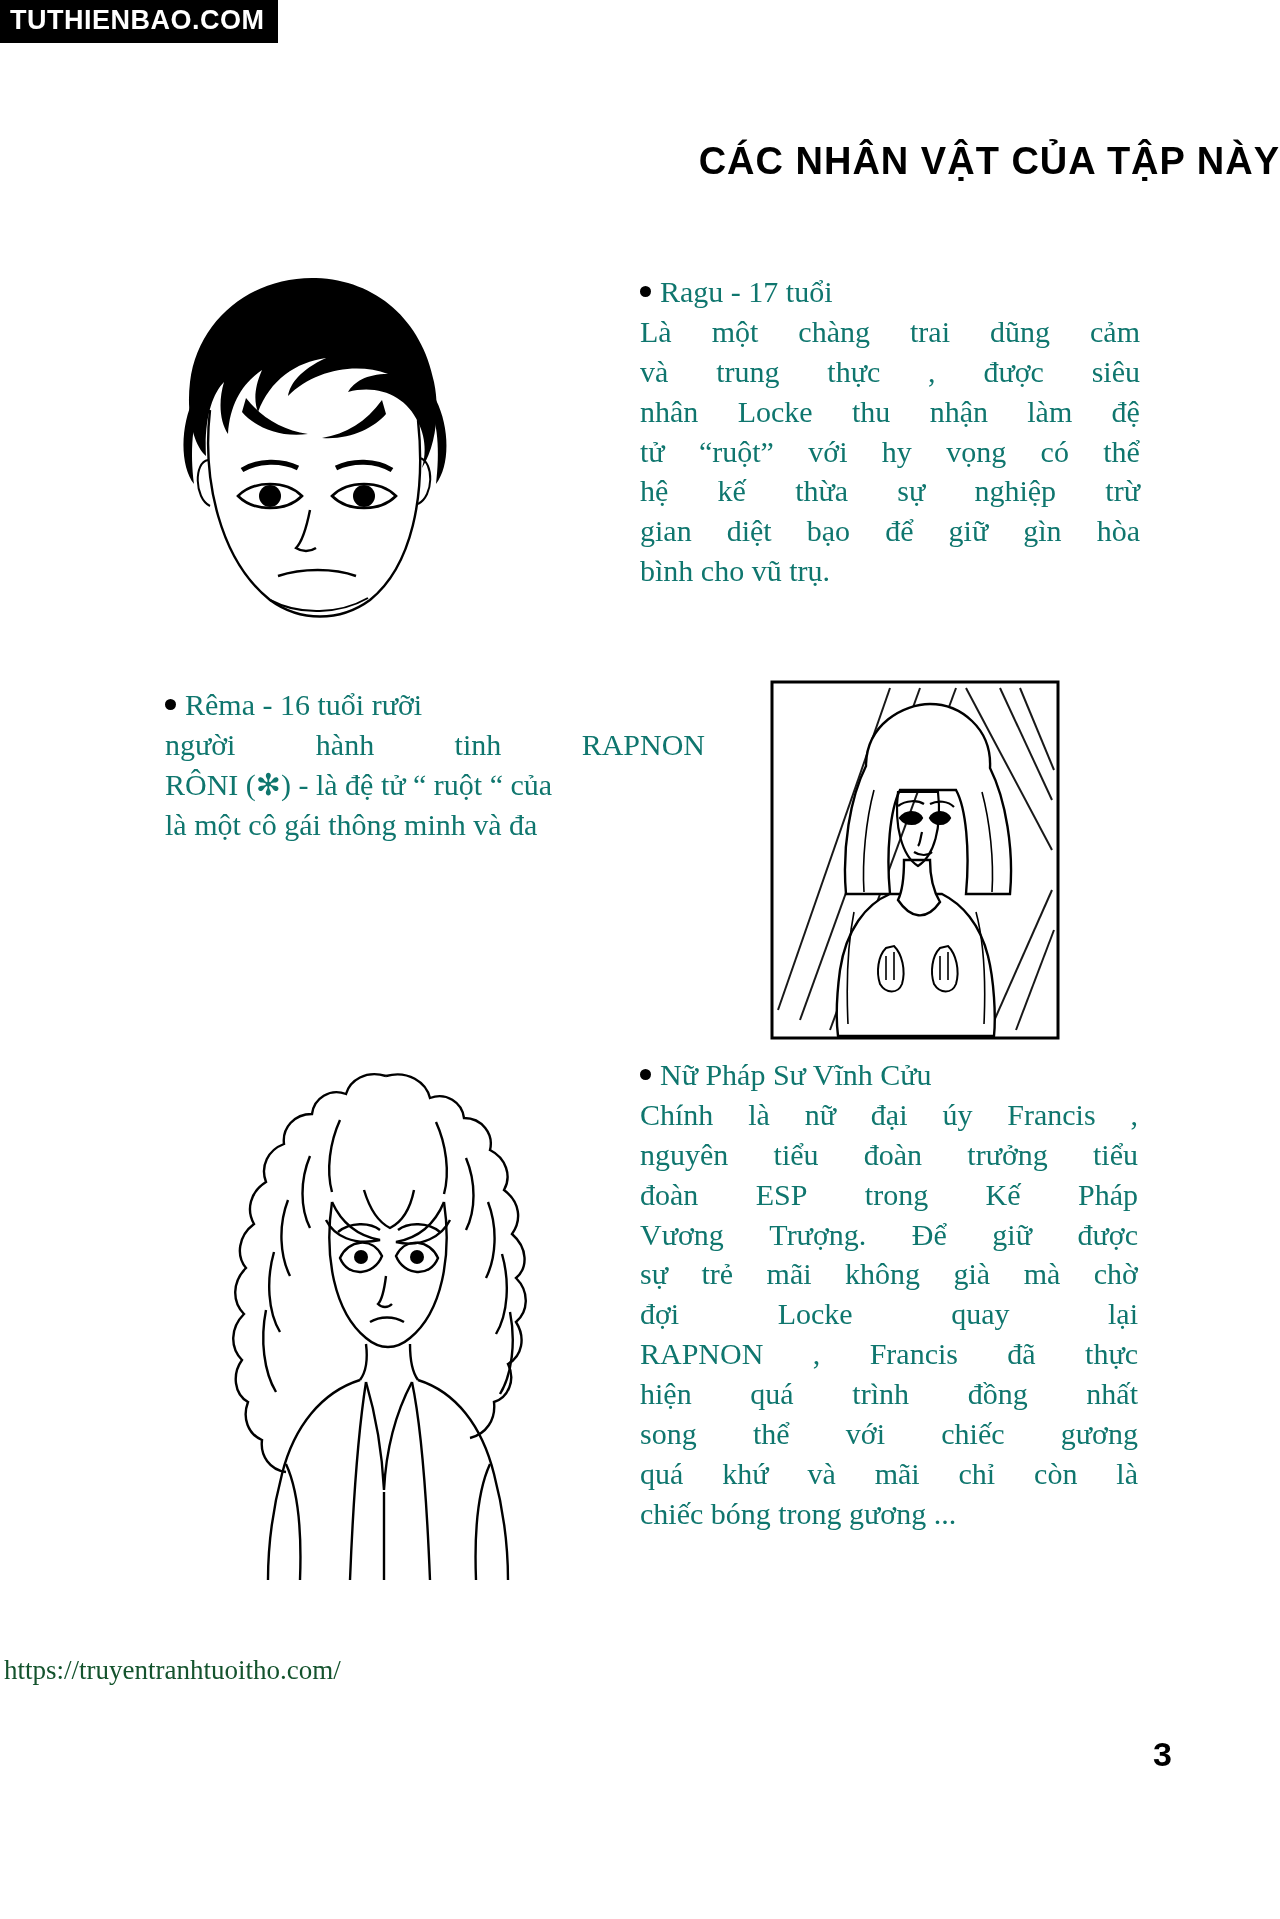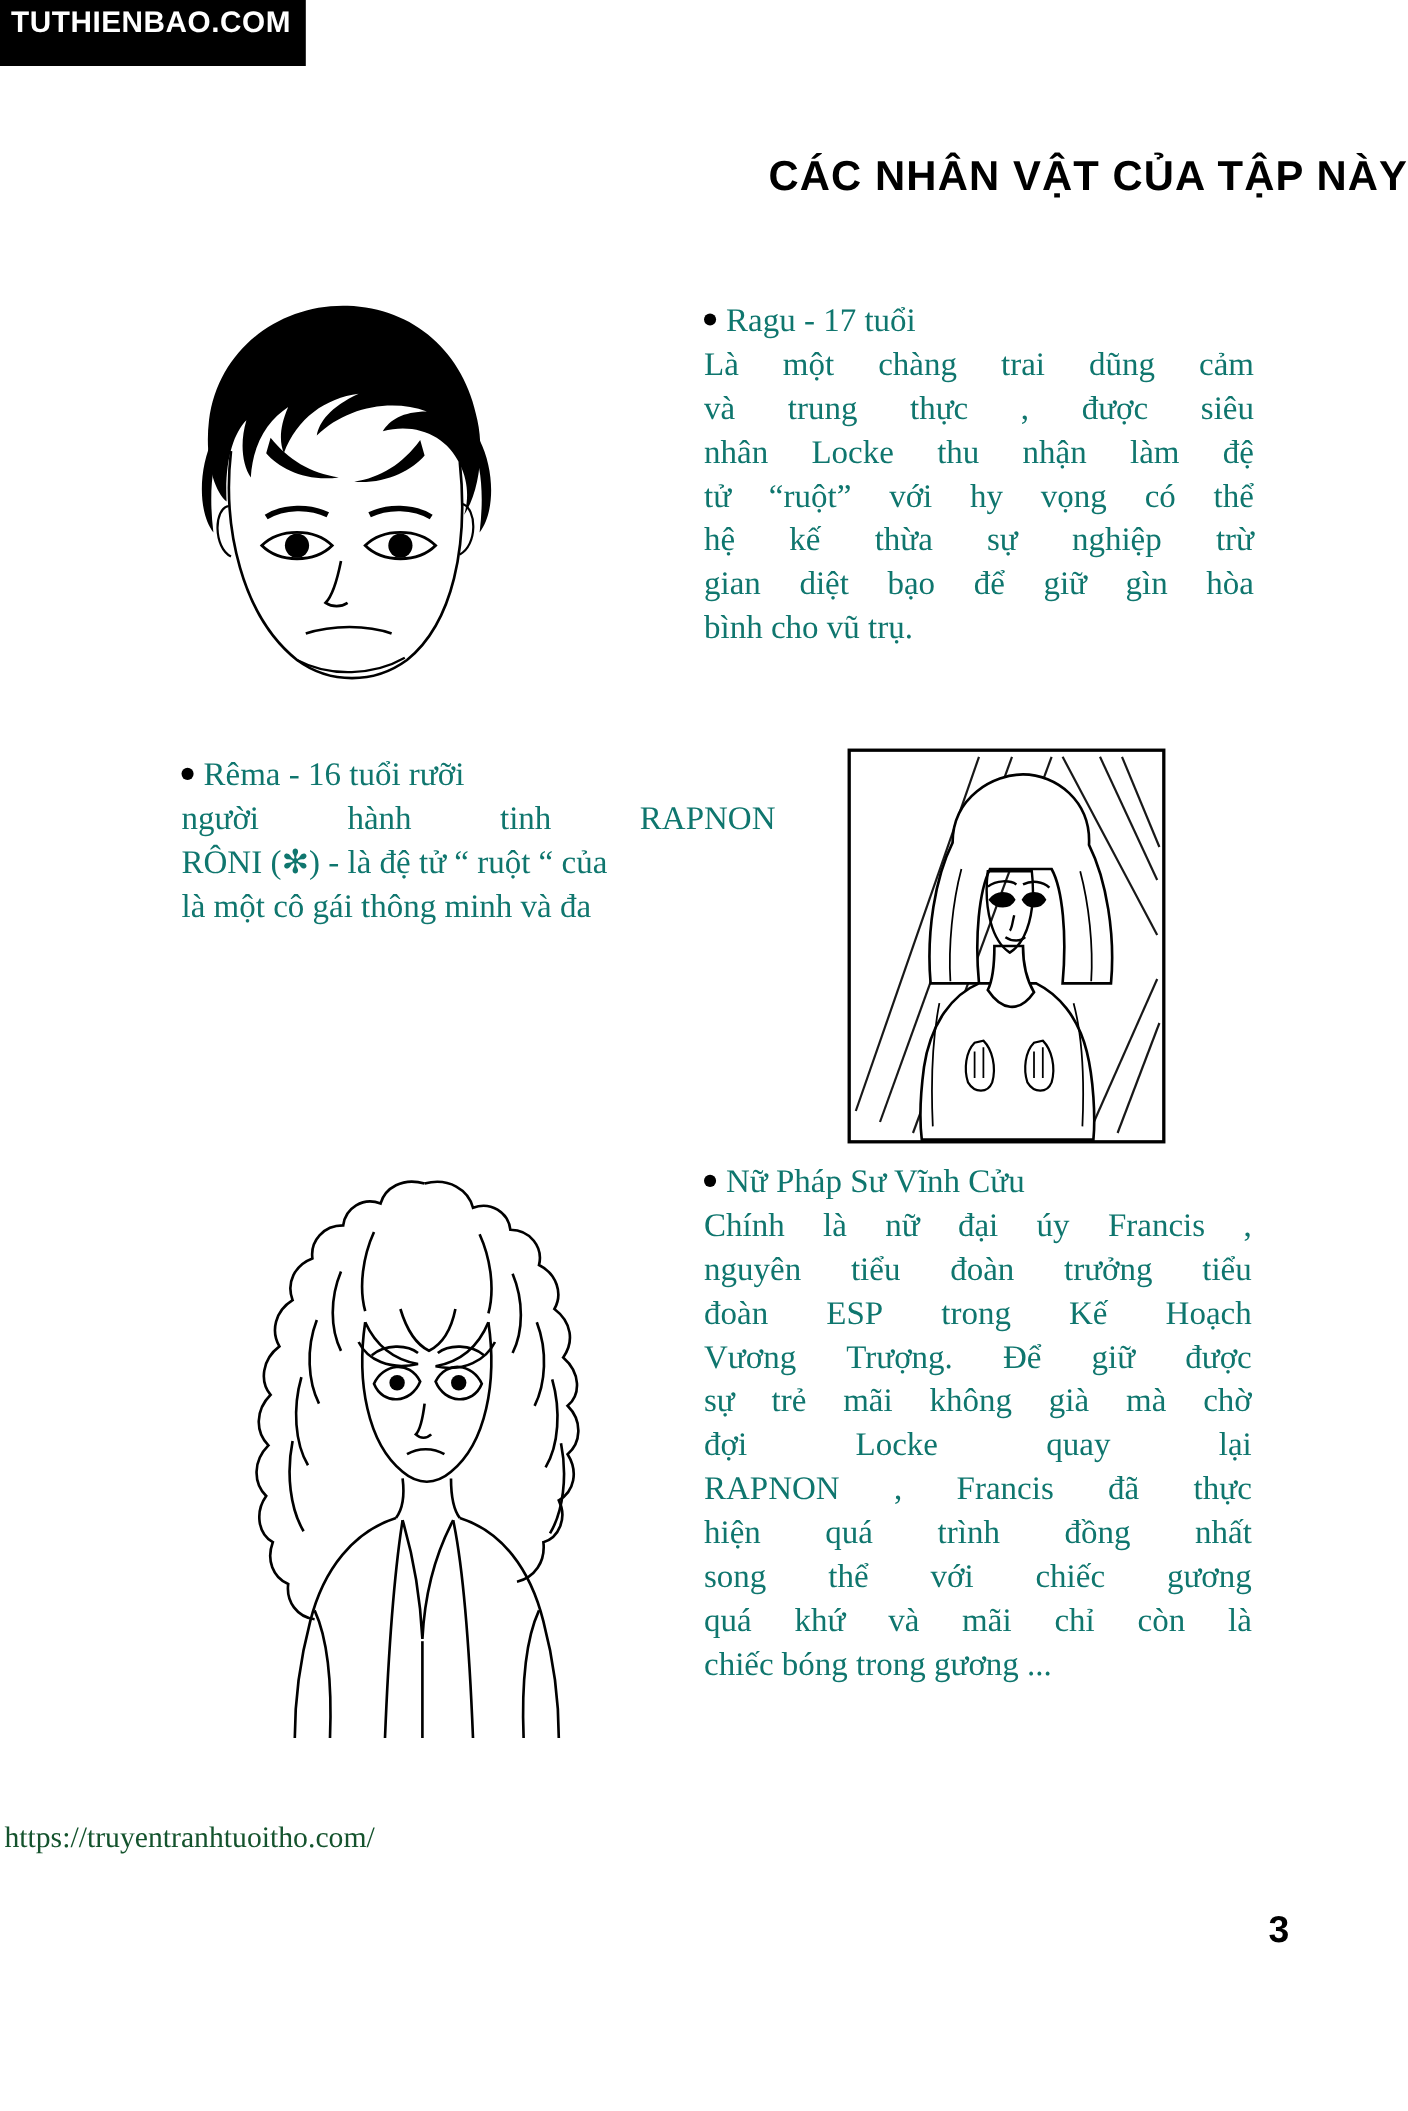--- a/index.html
+++ b/index.html
@@ -20,21 +20,21 @@
   .watermark {
     position: absolute;
     left: 0;
     top: 0;
     background: #000000;
     color: #ffffff;
     font-family: "Liberation Sans", sans-serif;
     font-weight: bold;
     font-size: 27px;
     letter-spacing: 0.5px;
-    padding: 7px 14px 26px 10px;
+    padding: 7px 14px 9px 10px;
     line-height: 1;
   }
 
   
   .page-title {
     position: absolute;
     left: 0;
     right: 0;
     top: 140px;
     text-align: right;
@@ -332,21 +332,21 @@
       <span>tiểu</span>
       <span>đoàn</span>
       <span>trưởng</span>
       <span>tiểu</span>
     </div>
   <div class="just-line">
       <span>đoàn</span>
       <span>ESP</span>
       <span>trong</span>
       <span>Kế</span>
-      <span>Hoạch</span>
+      <span>Pháp</span>
     </div>
   <div class="just-line">
       <span>Vương</span>
       <span>Trượng.</span>
       <span>Để</span>
       <span>giữ</span>
       <span>được</span>
     </div>
   <div class="just-line">
       <span>sự</span>

